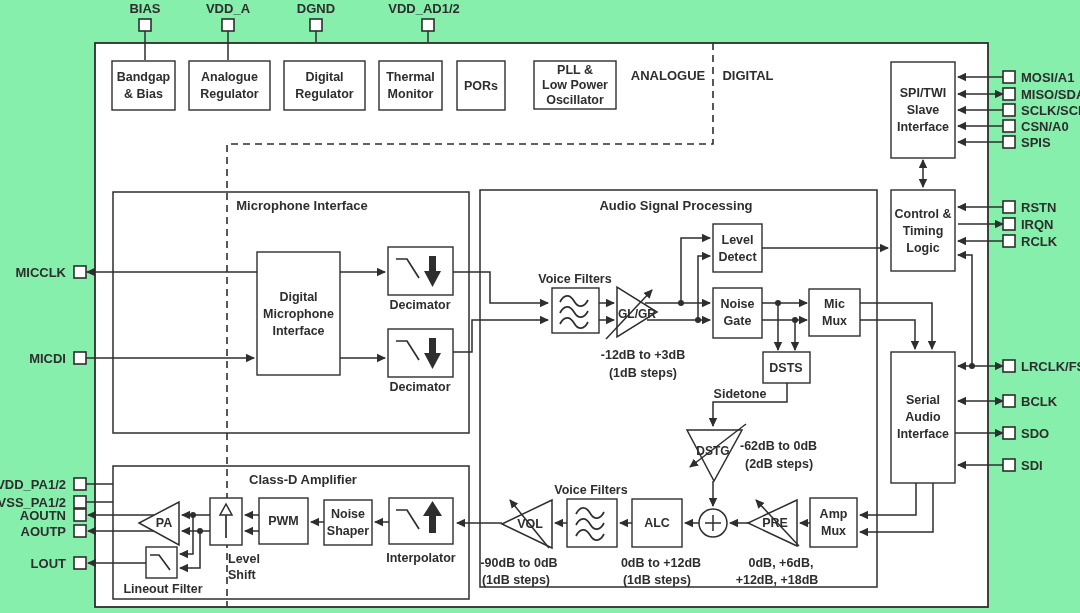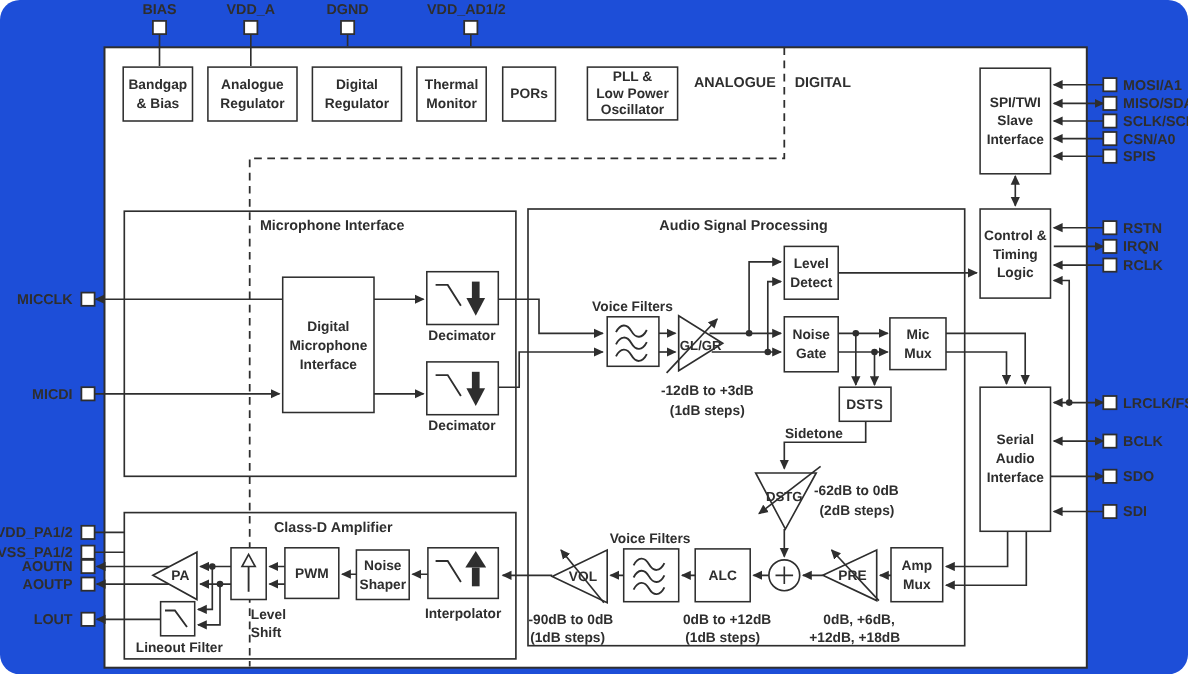--- a/index.html
+++ b/index.html
@@ -1,16 +1,16 @@
 <!DOCTYPE html>
 <html><head>
 <meta charset="utf-8">
 <style>
   html,body{margin:0;padding:0;background:#fff;}
-  #stage{width:1080px;height:613px;position:relative;background:#1d4ed8;border-radius:18px;}
+  #stage{width:1080px;height:613px;position:relative;background:#86efac;}
   svg{display:block;}
   svg text{font-family:"Liberation Sans",sans-serif;font-weight:bold;fill:#2e2e2e;
            dominant-baseline:central;text-anchor:middle;}
   .t{font-size:12.5px;}
   .ts{font-size:13px;}
   .tsm{font-size:12px;}
   .as{text-anchor:start;}
   .ae{text-anchor:end;}
   .chip{fill:#fff;stroke:#2e2e2e;stroke-width:1.8;}
   .sec{fill:none;stroke:#2e2e2e;stroke-width:1.5;}

